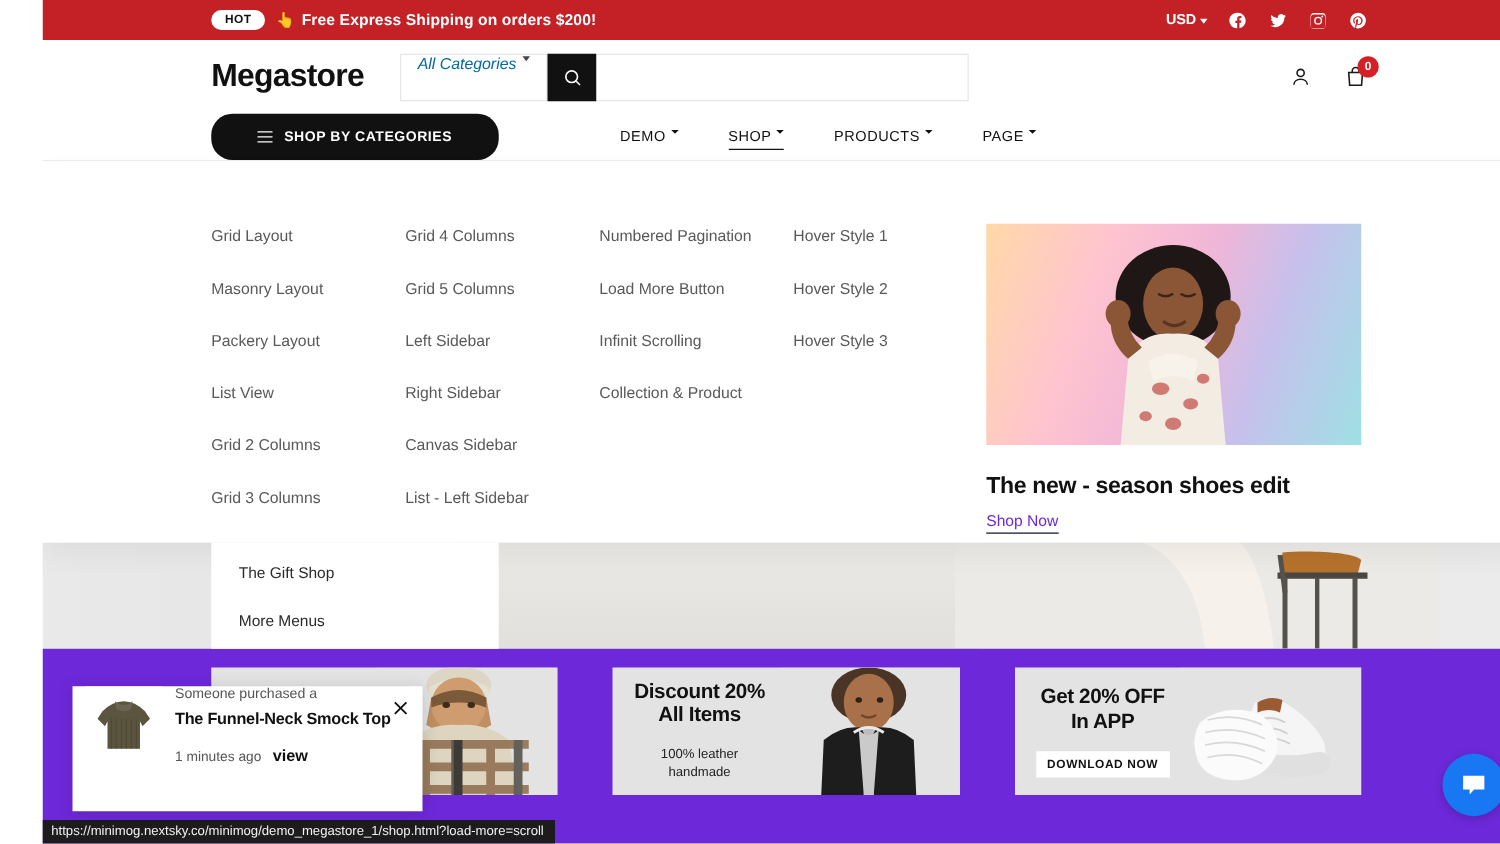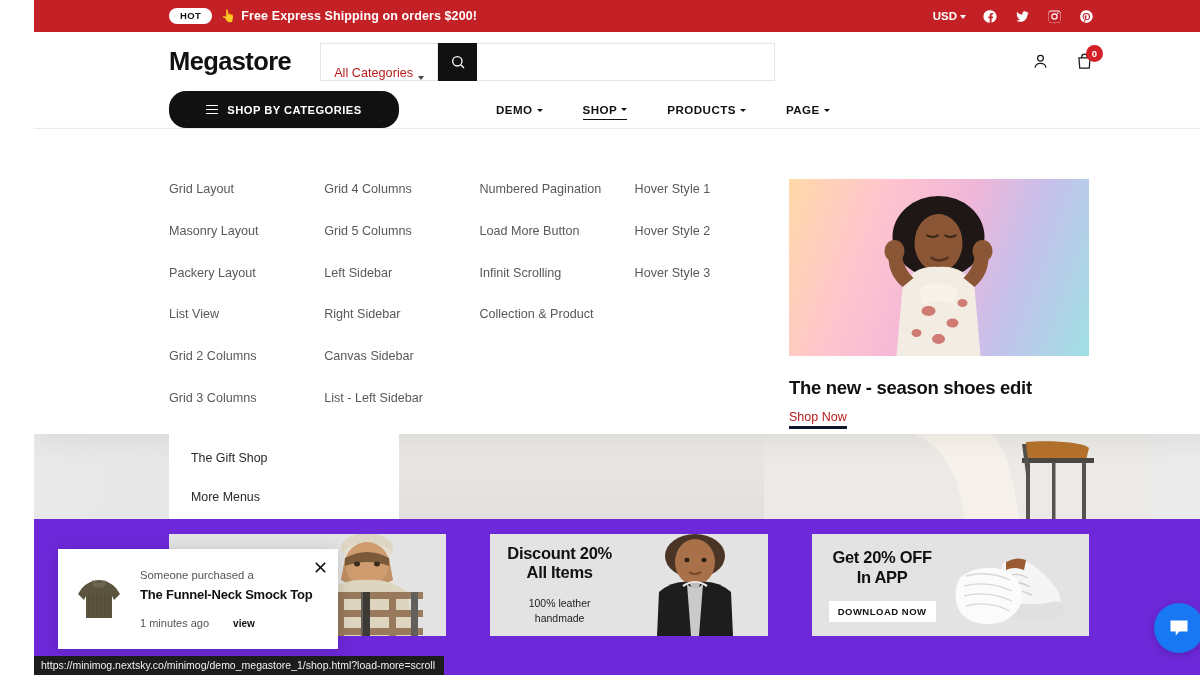--- a/index.html
+++ b/index.html
@@ -41,23 +41,23 @@
   .header {
     height: 59px; background: #fff; display: flex; align-items: center;
     padding: 0 145px 0 135px; position: relative;
   }
   .logo { font-size: 25.5px; font-weight: 800; letter-spacing: -.6px; color: #111; }
   .searchwrap {
     margin-left: 29px; display: flex; align-items: center;
     width: 455px; height: 38px; border: 1px solid #e6e6e6; background:#fff;
   }
   .cat-select {
-    display: flex; align-items: flex-end; gap: 5px; padding: 0 13px 0 13px;
-    font-size: 12.7px; color: #b91c1c; font-weight: 400; height: 100%;
-    border-right: 1px solid #e6e6e6; white-space: nowrap; cursor:pointer;
+    display: flex; align-items: flex-start; gap: 5px; padding: 0 13px 0 13px;
+    font-size: 12.7px; color: #0369a1; font-weight: 400; height: 100%;
+    border-right: 1px solid #e6e6e6; white-space: nowrap; cursor:pointer;font-style:italic;
   }
   .cat-select .chev { border-top-color: #444; }
   .search-input {
     flex: 1; height: 100%; border: 0; outline: none; padding: 0 14px;
     font-size: 12.7px; font-family: inherit; color:#222;
   }
   .search-input::placeholder { color: #b6b6b6; }
   .search-btn {
     width: 39px; height: 38px; background: #111; border: 0; cursor: pointer;
     display: flex; align-items: center; justify-content: center; flex: none;
@@ -82,22 +82,22 @@
   }
   .shop-cats {
     width: 230px; background: #111; color: #fff; display: flex; align-items: center;
     justify-content: center; gap: 9px; font-size: 11.2px; font-weight: 700;
     letter-spacing: .45px; cursor: pointer; flex: none; border-radius: 17px;
   }
   .burger { display: inline-flex; flex-direction: column; gap: 2.5px; }
   .burger span { display:block; width: 12px; height: 1.6px; background:#fff; }
   .mainmenu { display: flex; align-items: center; gap: 40px; margin-left: 97px; }
   .mi {
-    font-size: 11.6px; font-weight: 700; letter-spacing: .45px; color: #111;
-    display: flex; align-items: center; gap: 4px; cursor: pointer; padding: 3px 0;
+    font-size: 11.6px; font-weight: 400; letter-spacing: .45px; color: #111;
+    display: flex; gap: 4px; cursor: pointer; padding: 3px 0;
   }
   .mi.active { border-bottom: 1.5px solid #111; }
   .mi .chev { border-top-color: #111; border-left-width:3px; border-right-width:3px; border-top-width:3.5px;}
 
   
   .mega {
     position: absolute; left: 0; right: 0; top: 129px; background: #fff;
     height: 305px; z-index: 30; padding: 50px 145px 5px 135px;
     display: flex; gap: 0; box-shadow: 0 10px 22px rgba(0,0,0,.05);
   }
@@ -108,22 +108,22 @@
   }
   .mega-promo { margin-left: 16px; width: 300px; }
   .promo-img {
     width: 300px; height: 177px;
     background: linear-gradient(110deg, #ffd9a8 0%, #ffc4cf 28%, #f0b6d8 52%, #c6c0ec 72%, #9fe0e4 100%);
     position: relative; overflow: hidden;
   }
   .promo-fig { position:absolute; left:50%; bottom:0; transform:translateX(-50%); width:185px; height:165px;}
   .promo-title { font-size: 18.5px; font-weight: 800; color: #111; margin-top: 21px; letter-spacing: -.3px;}
   .promo-link {
-    font-size: 12.5px; color: #b91c1c; margin-top: 11px; display: inline-block;
-    border-bottom: 3px solid #0f172a; padding-bottom: 2px; cursor: pointer; text-align: center;
+    font-size: 12.5px; color: #6d28d9; margin-top: 11px; display: inline-block;
+    border-bottom: 1px solid #0f172a; padding-bottom: 2px; cursor: pointer; text-align: center;
   }
 
   
   .subpanel {
     position: absolute; left: 135px; top: 434px; width: 230px; height: 85px;
     background: #fff; z-index: 31; padding: 14px 0 0 22px;
     display: flex; flex-direction: column; gap: 19px;
   }
   .subpanel .mega-link { font-size: 12.4px; color: #2a2a2a; }
 
@@ -155,28 +155,28 @@
   .card-btn {
     display: inline-block; background: #fff; color: #111; font-size: 9.5px;
     font-weight: 700; letter-spacing: .5px; padding: 5px 9px; margin-top: 14px; cursor:pointer;
   }
   .card-figure { position: absolute; right: 0; top: 0; height: 100%; width: 145px; }
 
   
   .notif {
     position: absolute; left: 24px; top: 549px; width: 280px; height: 100px;
     background: #fff; box-shadow: 0 2px 14px rgba(0,0,0,.16); z-index: 40;
-    display: flex; align-items: center; padding: 0 14px 0 10px;
+    display: flex; padding: 0 14px 0 10px;
   }
   .notif-thumb { width: 62px; height: 62px; flex: none; position: relative; }
   .notif-body { margin-left: 10px; flex: 1; }
   .notif-top { font-size: 11.3px; color: #555; }
   .notif-name { font-size: 13px; font-weight: 700; color: #111; margin-top: 6px; letter-spacing:-.2px;}
-  .notif-meta { font-size: 11px; color: #555; margin-top: 15px; display: flex; gap: 24px; align-items: baseline;}
-  .notif-meta .view { font-weight: 700; color: #111; text-decoration: none; cursor: pointer; font-size:10px;}
+  .notif-meta { font-size: 11px; color: #555; margin-top: 15px; display: flex; gap: 9px; align-items: baseline;}
+  .notif-meta .view { font-weight: 700; color: #111; text-decoration: none; cursor: pointer; font-size:13px;}
   .notif-close {
     position: absolute; right: 10px; top: 11px; width: 14px; height: 14px;
     cursor: pointer; color:#111;
   }
   .notif-close svg { width: 13px; height: 13px; stroke: #111; stroke-width: 1.6; }
 
   
   .chat-btn {
     position: absolute; right: 30px; bottom: 22px; width: 50px; height: 50px;
     background: #1877f2; border-radius: 50%; display: flex; align-items: center;

